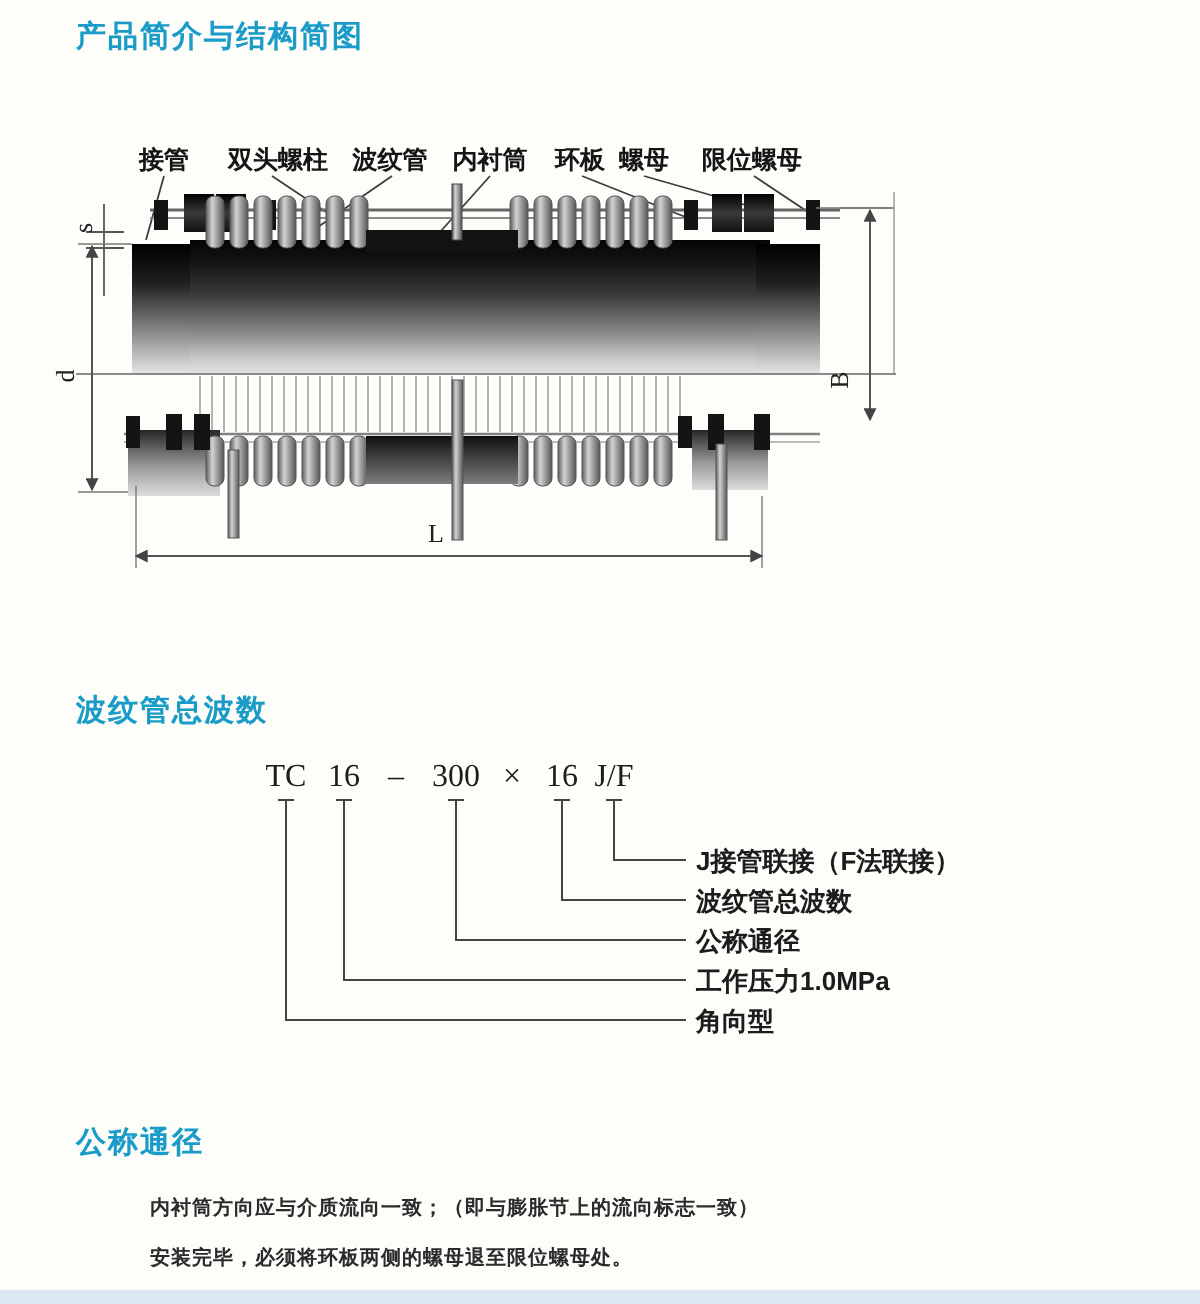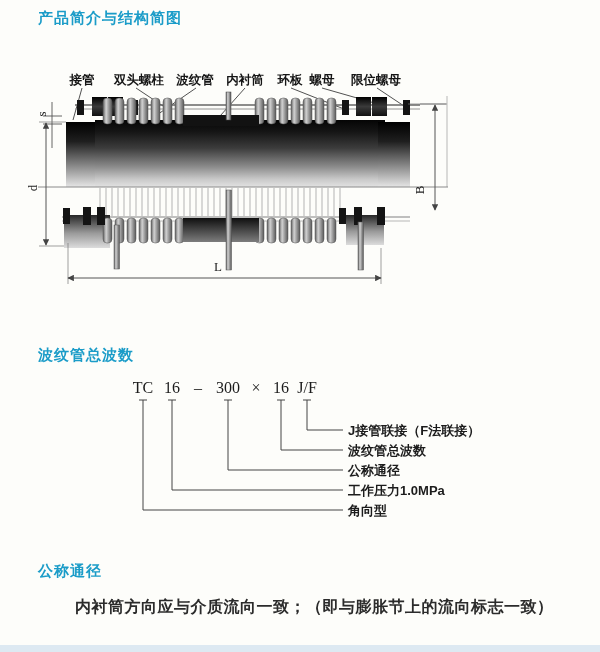--- a/index.html
+++ b/index.html
@@ -2,21 +2,21 @@
 <html><head>
 <meta charset="utf-8">
 <style>
   html,body{margin:0;padding:0;}
   body{font-family:"Liberation Sans","DejaVu Sans",sans-serif;background:#ffffff;}
   #page{position:relative;width:600px;height:652px;background:#fdfdfa;overflow:hidden;}
   .sec-title{position:absolute;left:38px;font-size:15px;font-weight:bold;color:var(--accent,#1b9cc8);letter-spacing:1px;}
   #title1{top:9px;}
   #title2{top:346px;}
   #title3{top:562px;}
-  .body-line{position:absolute;left:75px;font-size:16px;font-weight:600;color:#2b2b2b;letter-spacing:0.5px;}
+  .body-line{position:absolute;left:75px;font-size:10px;font-weight:600;color:#2b2b2b;letter-spacing:0.5px;}
   #inst-line1{top:597px;}
   #inst-line2{top:622px;}
   #diagram-svg{position:absolute;top:60px;left:0;}
   #code-svg{position:absolute;top:373px;left:0;}
   #footer-strip{position:absolute;left:0;bottom:0;width:600px;height:7px;}
   .part-label{font-size:12.5px;font-weight:bold;fill:#151515;}
   .dim-label{font-family:"Liberation Serif","DejaVu Serif",serif;font-size:13px;fill:#222;}
   .code-part{font-family:"Liberation Serif","DejaVu Serif",serif;font-size:16px;fill:#1c1c1c;}
   .callout-label{font-size:13px;font-weight:bold;fill:#1c1c1c;}
   .thinline{stroke:#555;stroke-width:1;fill:none;}
@@ -261,15 +261,16 @@
       <text class="callout-label" x="348" y="62">J接管联接（F法联接）</text>
       <text class="callout-label" x="348" y="82">波纹管总波数</text>
       <text class="callout-label" x="348" y="102">公称通径</text>
       <text class="callout-label" x="348" y="122">工作压力1.0MPa</text>
       <text class="callout-label" x="348" y="142">角向型</text>
     </g>
   </svg>
 
   <div id="title3" class="sec-title">公称通径</div>
   <div id="inst-line1" class="body-line">内衬筒方向应与介质流向一致；（即与膨胀节上的流向标志一致）</div>
+  <div id="inst-line2" class="body-line">安装完毕，必须将环板两侧的螺母退至限位螺母处。</div>
 
   <div id="footer-strip" style="background: rgb(221, 233, 242);"></div>
 </div>
 
 </body></html>

